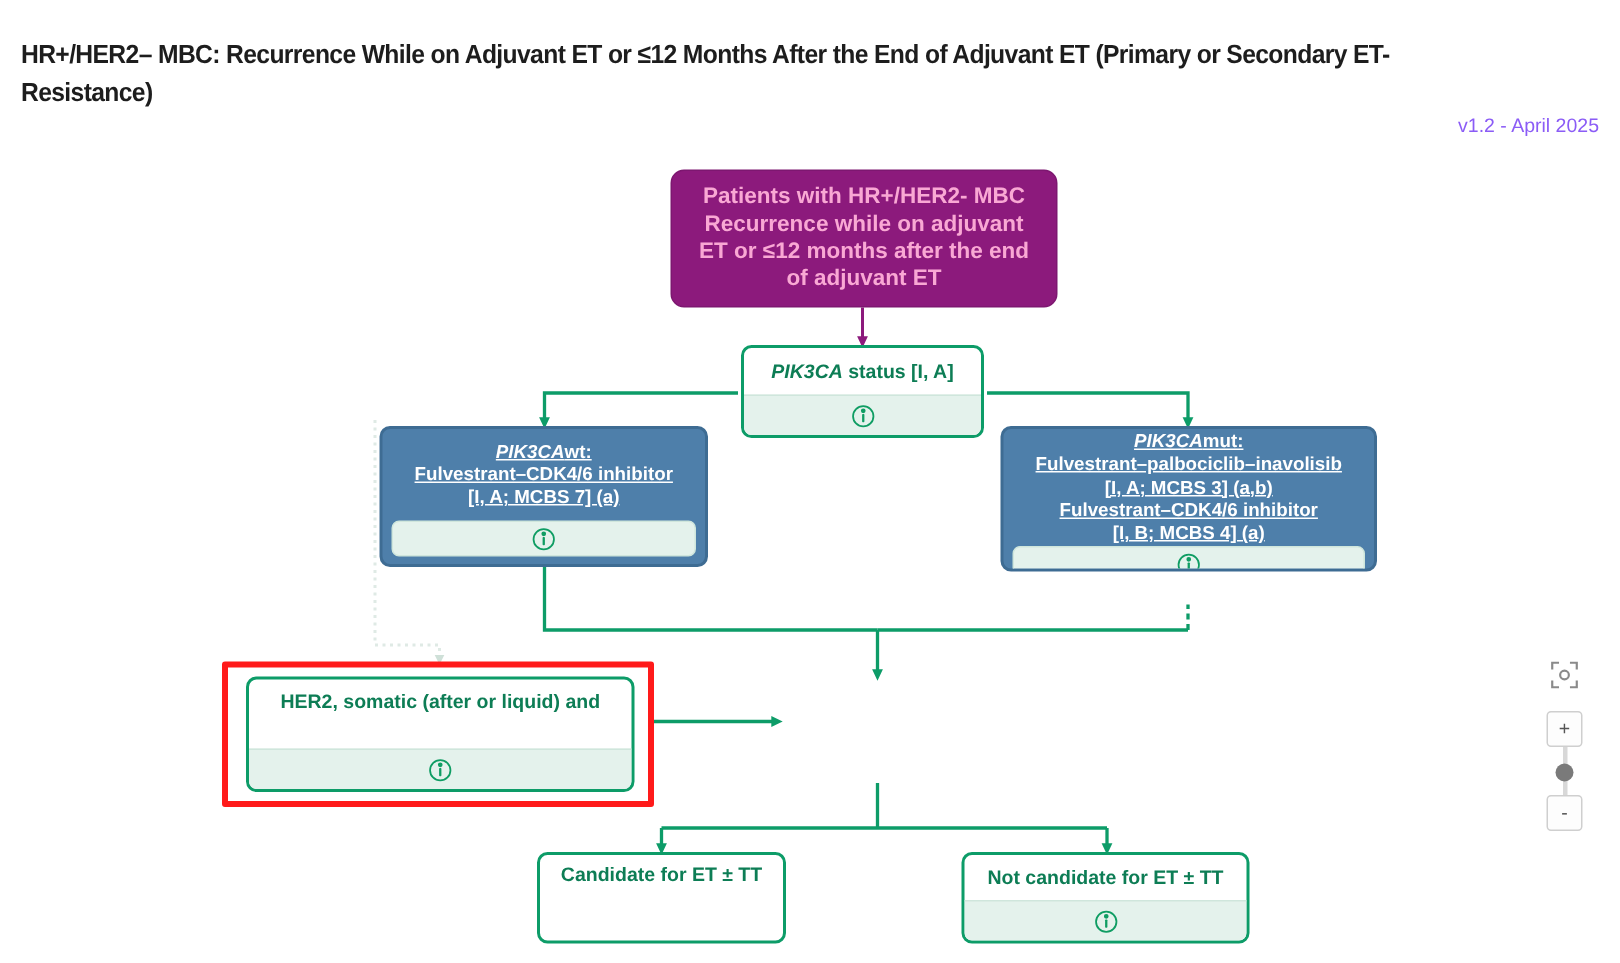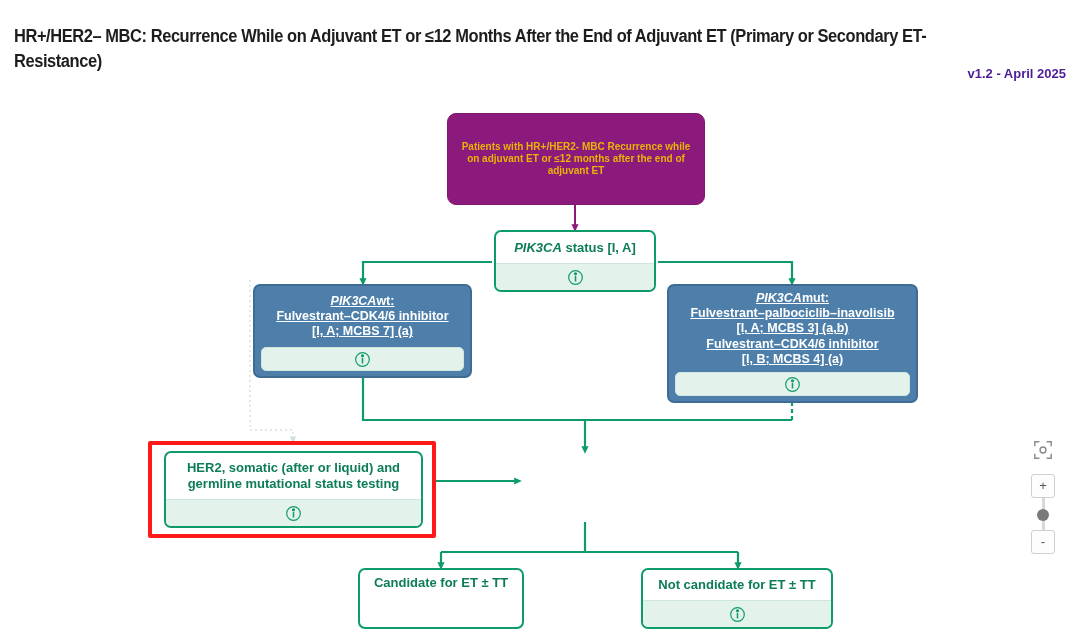--- a/index.html
+++ b/index.html
@@ -31,24 +31,24 @@
     color: #1d1d1d;
     letter-spacing: -0.45px;
     font-stretch: condensed;
     transform: scaleX(0.94);
     transform-origin: left top;
   }
 
   .version-label {
     position: absolute;
     right: 14px;
-    top: 66px;
+    top: 76px;
     font-size: 13px;
-    color: #4c1d95;
-    font-weight: bold;
+    color: #8b5cf6;
+    font-weight: normal;
     white-space: nowrap;
   }
 
   
   #canvas {
     position: absolute;
     left: 0;
     top: 100px;
     width: 1080px;
     height: 542px;
@@ -96,22 +96,22 @@
   .info-icon .dot { fill: #0f9d63; }
   .info-icon .stem { fill: #0f9d63; }
 
   
   .node-start {
     background: #8C1A7C;
     border: 1px solid #7d1770;
     border-radius: 9px;
   }
   .node-start .body {
-    color: #eab308;
-    font-size: 10px;
+    color: #f9a8d4;
+    font-size: 15px;
     font-weight: bold;
     padding: 8px 12px;
   }
 
   
   .node-green {
     background: #ffffff;
     border: 2.5px solid #0d9c68;
   }
   .node-green .body {
@@ -293,21 +293,21 @@
       </div>
       <div class="footer">
         <svg class="info-icon" viewBox="0 0 20 20">
           <circle cx="10" cy="10" r="8"></circle>
           <circle class="dot" cx="10" cy="5.7" r="1.15"></circle>
           <rect class="stem" x="9.1" y="8.2" width="1.8" height="6.5" rx="0.6"></rect>
         </svg>
       </div>
     </div>
 
-    <div class="node node-blue" style="left:667px; top:184px; width:251px; height:119px;">
+    <div class="node node-blue" style="left:667px; top:184px; width:251px; height:97px;">
       <div class="body">
         <span>
           <span class="ital">PIK3CA</span><span>mut:</span><br>
           <span>Fulvestrant–palbociclib–inavolisib</span><br>
           <span>[I, A; MCBS 3] (a,b)</span><br>
           <span>Fulvestrant–CDK4/6 inhibitor</span><br>
           <span>[I, B; MCBS 4] (a)</span>
         </span>
       </div>
       <div class="footer">
@@ -318,21 +318,20 @@
         </svg>
       </div>
     </div>
 
     <div class="selection-box" style="left:148px; top:341px; width:288px; height:97px;"></div>
 
     <div class="node node-green" style="left:164px; top:351px; width:259px; height:77px;">
       <div class="body" style="align-items:flex-start; padding-top:7px;">
         <span>
           <span>HER2, somatic (after or liquid) and</span><br>
-          <span>germline mutational status testing</span>
         </span>
       </div>
       <div class="footer">
         <svg class="info-icon" viewBox="0 0 20 20">
           <circle cx="10" cy="10" r="8"></circle>
           <circle class="dot" cx="10" cy="5.7" r="1.15"></circle>
           <rect class="stem" x="9.1" y="8.2" width="1.8" height="6.5" rx="0.6"></rect>
         </svg>
       </div>
     </div>

